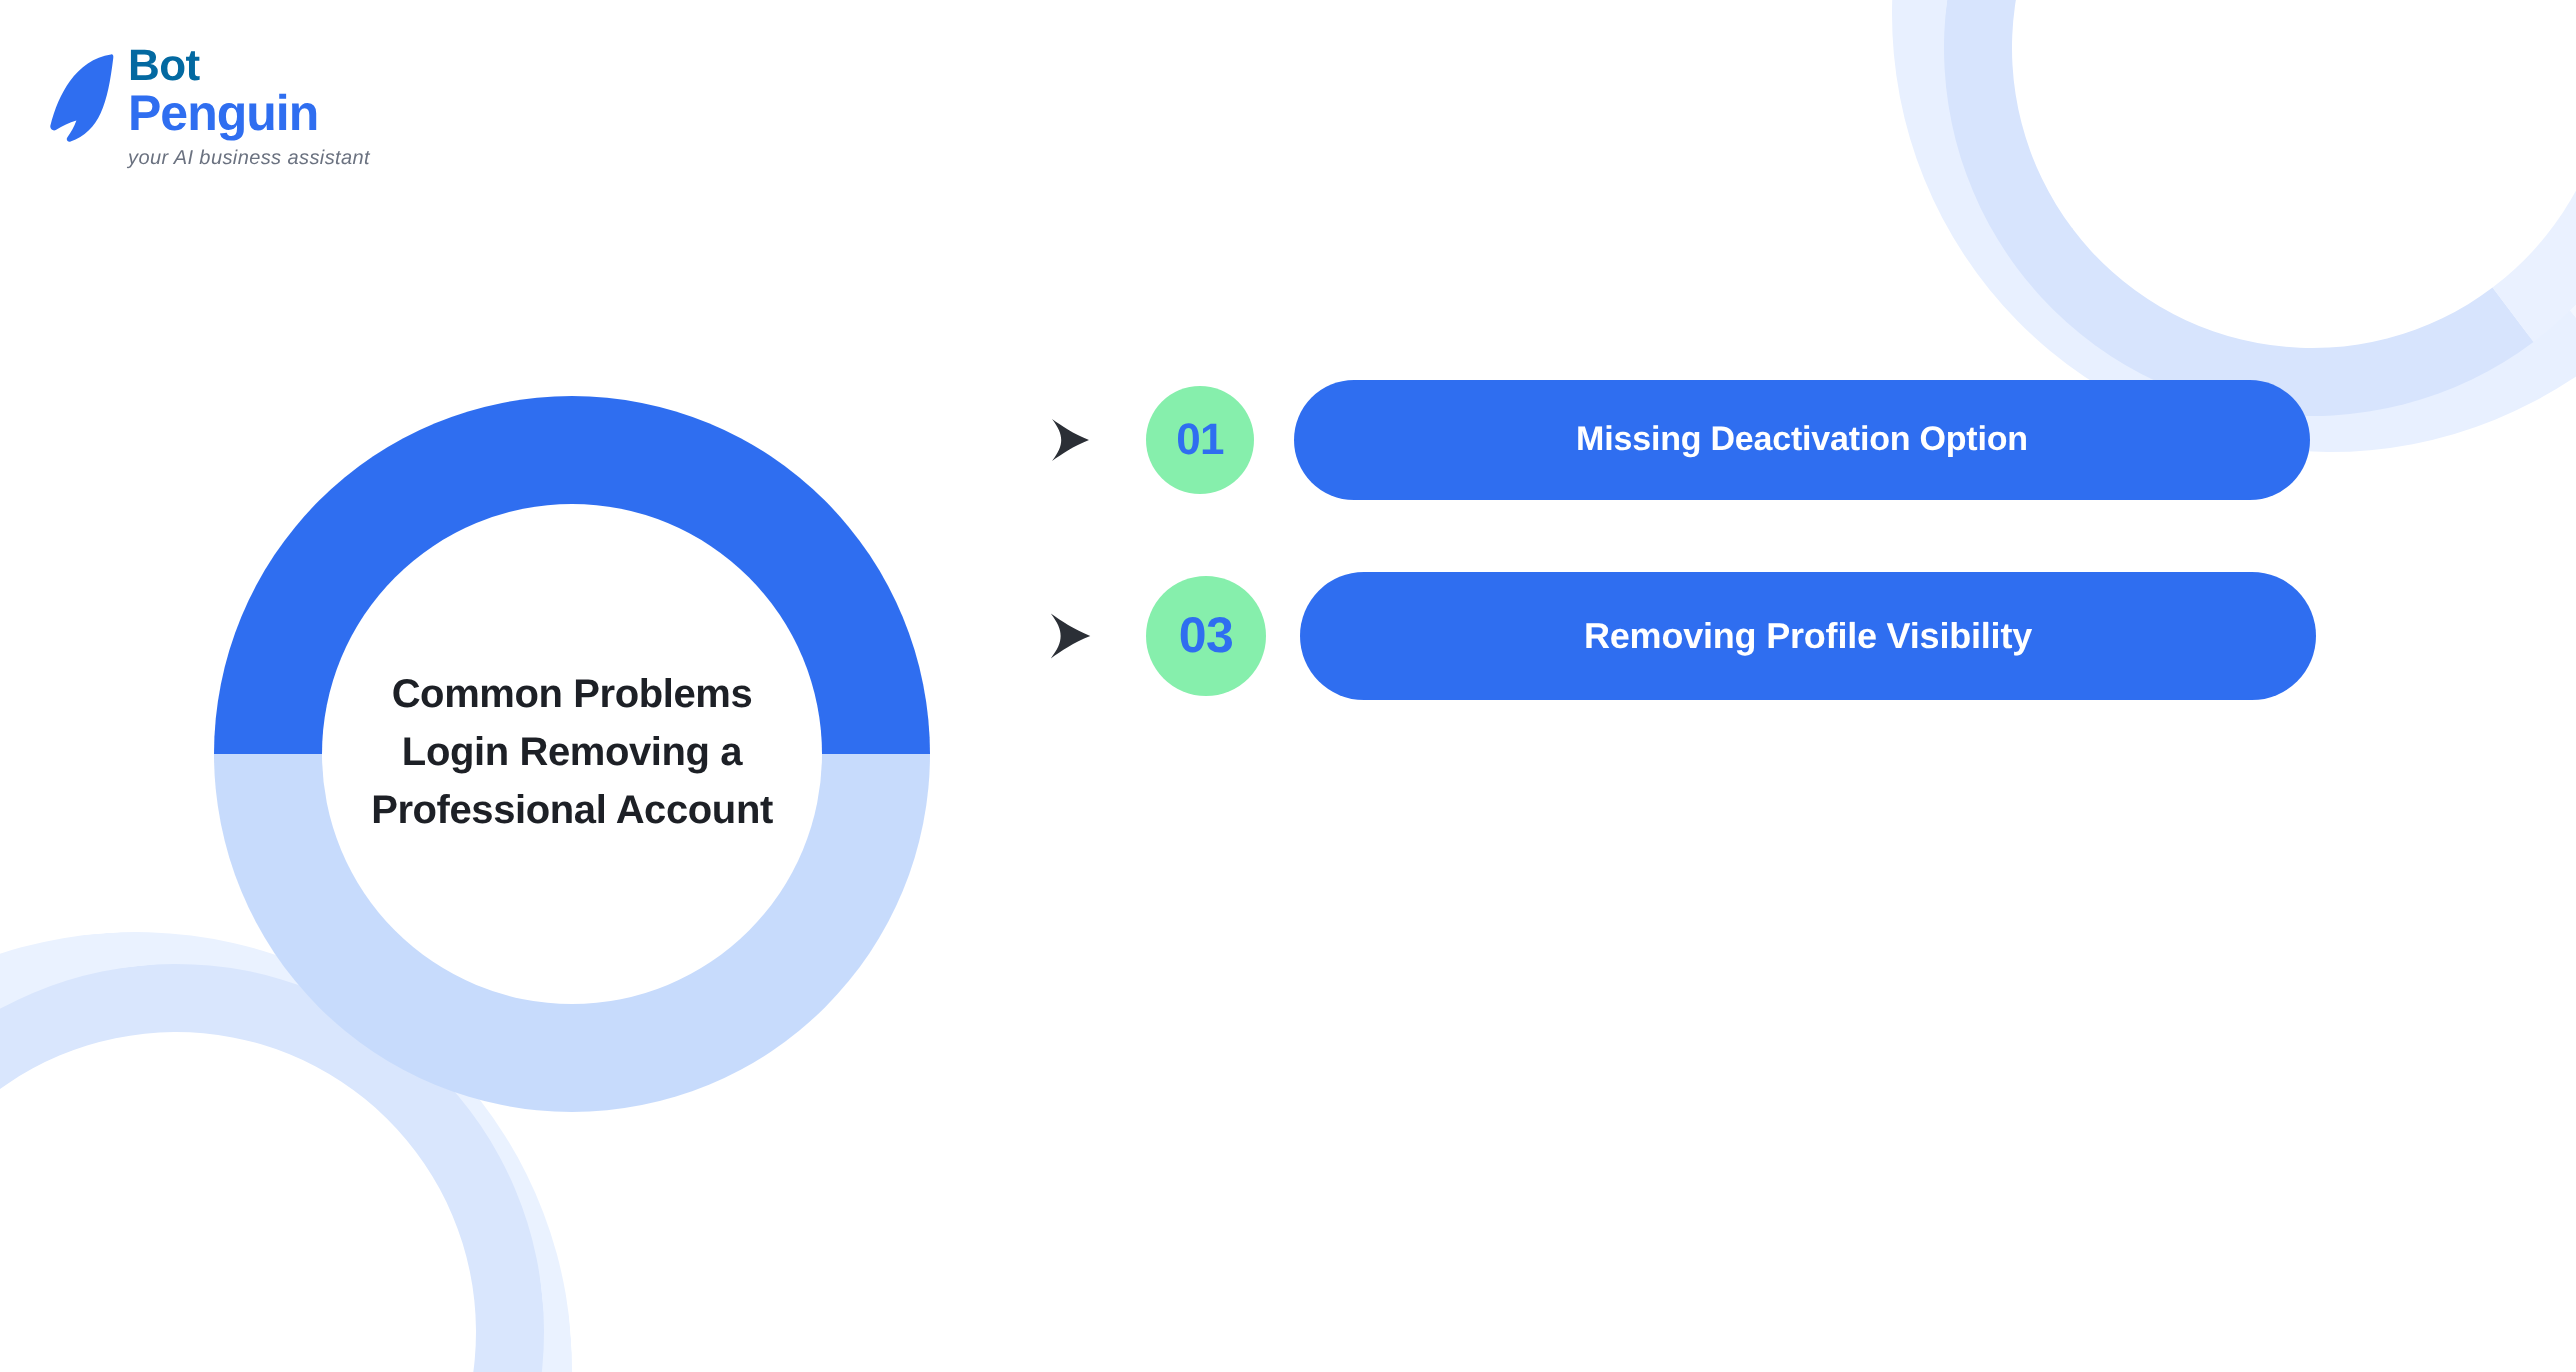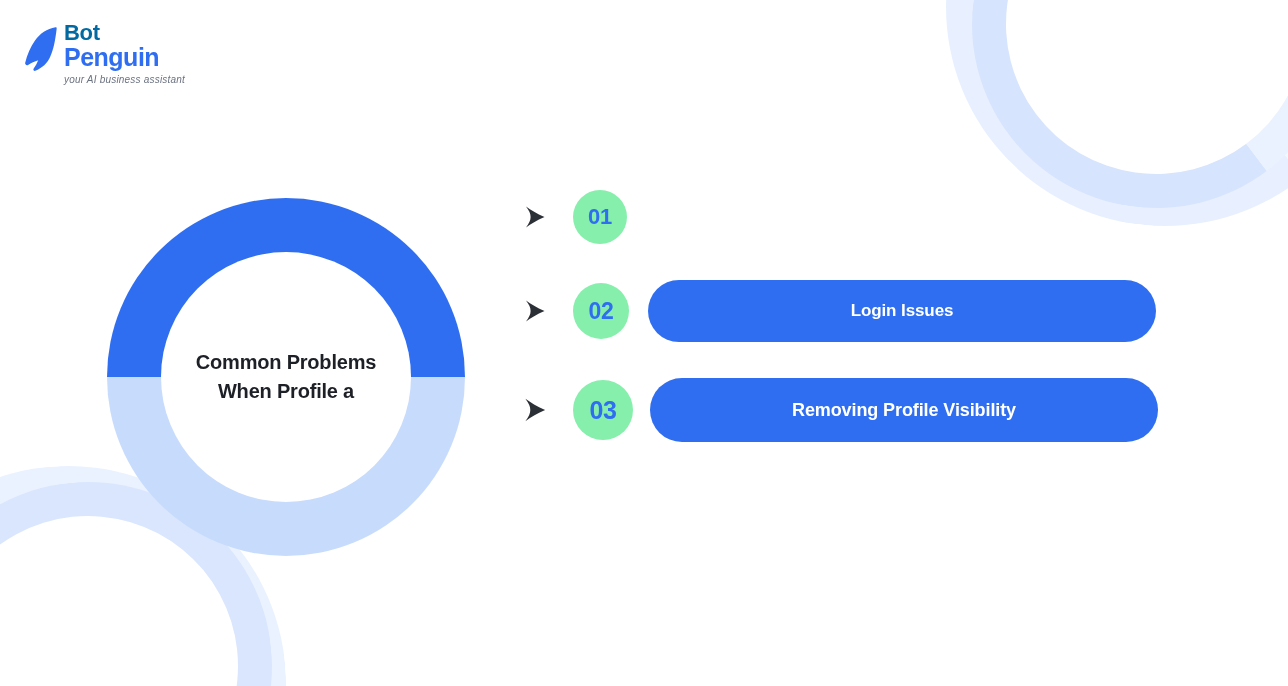--- a/index.html
+++ b/index.html
@@ -221,44 +221,37 @@
     <div class="logo-penguin">Penguin</div>
     <div class="logo-tagline">your AI business assistant</div>
   </div>
 </div>
 
 <div class="donut-wrap">
   <div class="donut-ring"></div>
   <div class="donut-hole"></div>
   <div class="donut-center-text">
     <span>Common Problems</span>
-    <span>When Profile a</span>
+    <span>Login Removing a</span>
+    <span>Professional Account</span>
   </div>
 </div>
 
 <div class="steps">
 
   <div class="step-row row-1">
     <span class="step-arrow">
       <svg width="30" height="30" viewBox="0 0 30 30">
         <path d="M6 4.5 C11 8 16.5 11.8 24.5 15 C16.5 18.2 11 22 6 25.5 C9.2 21.2 10.6 18.3 10.6 15 C10.6 11.7 9.2 8.8 6 4.5 Z" fill="#2b2f36"></path>
       </svg>
     </span>
     <span class="step-badge">01</span>
-  </div>
-
-  <div class="step-row row-2">
-    <span class="step-arrow">
-      <svg width="30" height="30" viewBox="0 0 30 30">
-        <path d="M6 4.5 C11 8 16.5 11.8 24.5 15 C16.5 18.2 11 22 6 25.5 C9.2 21.2 10.6 18.3 10.6 15 C10.6 11.7 9.2 8.8 6 4.5 Z" fill="#2b2f36"></path>
-      </svg>
-    </span>
-    <span class="step-badge">02</span>
-    <button class="step-pill">Login Issues</button>
-  </div>
+    <button class="step-pill">Missing Deactivation Option</button>
+  </div>
+
 
   <div class="step-row row-3">
     <span class="step-arrow">
       <svg width="32" height="32" viewBox="0 0 30 30">
         <path d="M6 4.5 C11 8 16.5 11.8 24.5 15 C16.5 18.2 11 22 6 25.5 C9.2 21.2 10.6 18.3 10.6 15 C10.6 11.7 9.2 8.8 6 4.5 Z" fill="#2b2f36"></path>
       </svg>
     </span>
     <span class="step-badge">03</span>
     <button class="step-pill">Removing Profile Visibility</button>
   </div>

